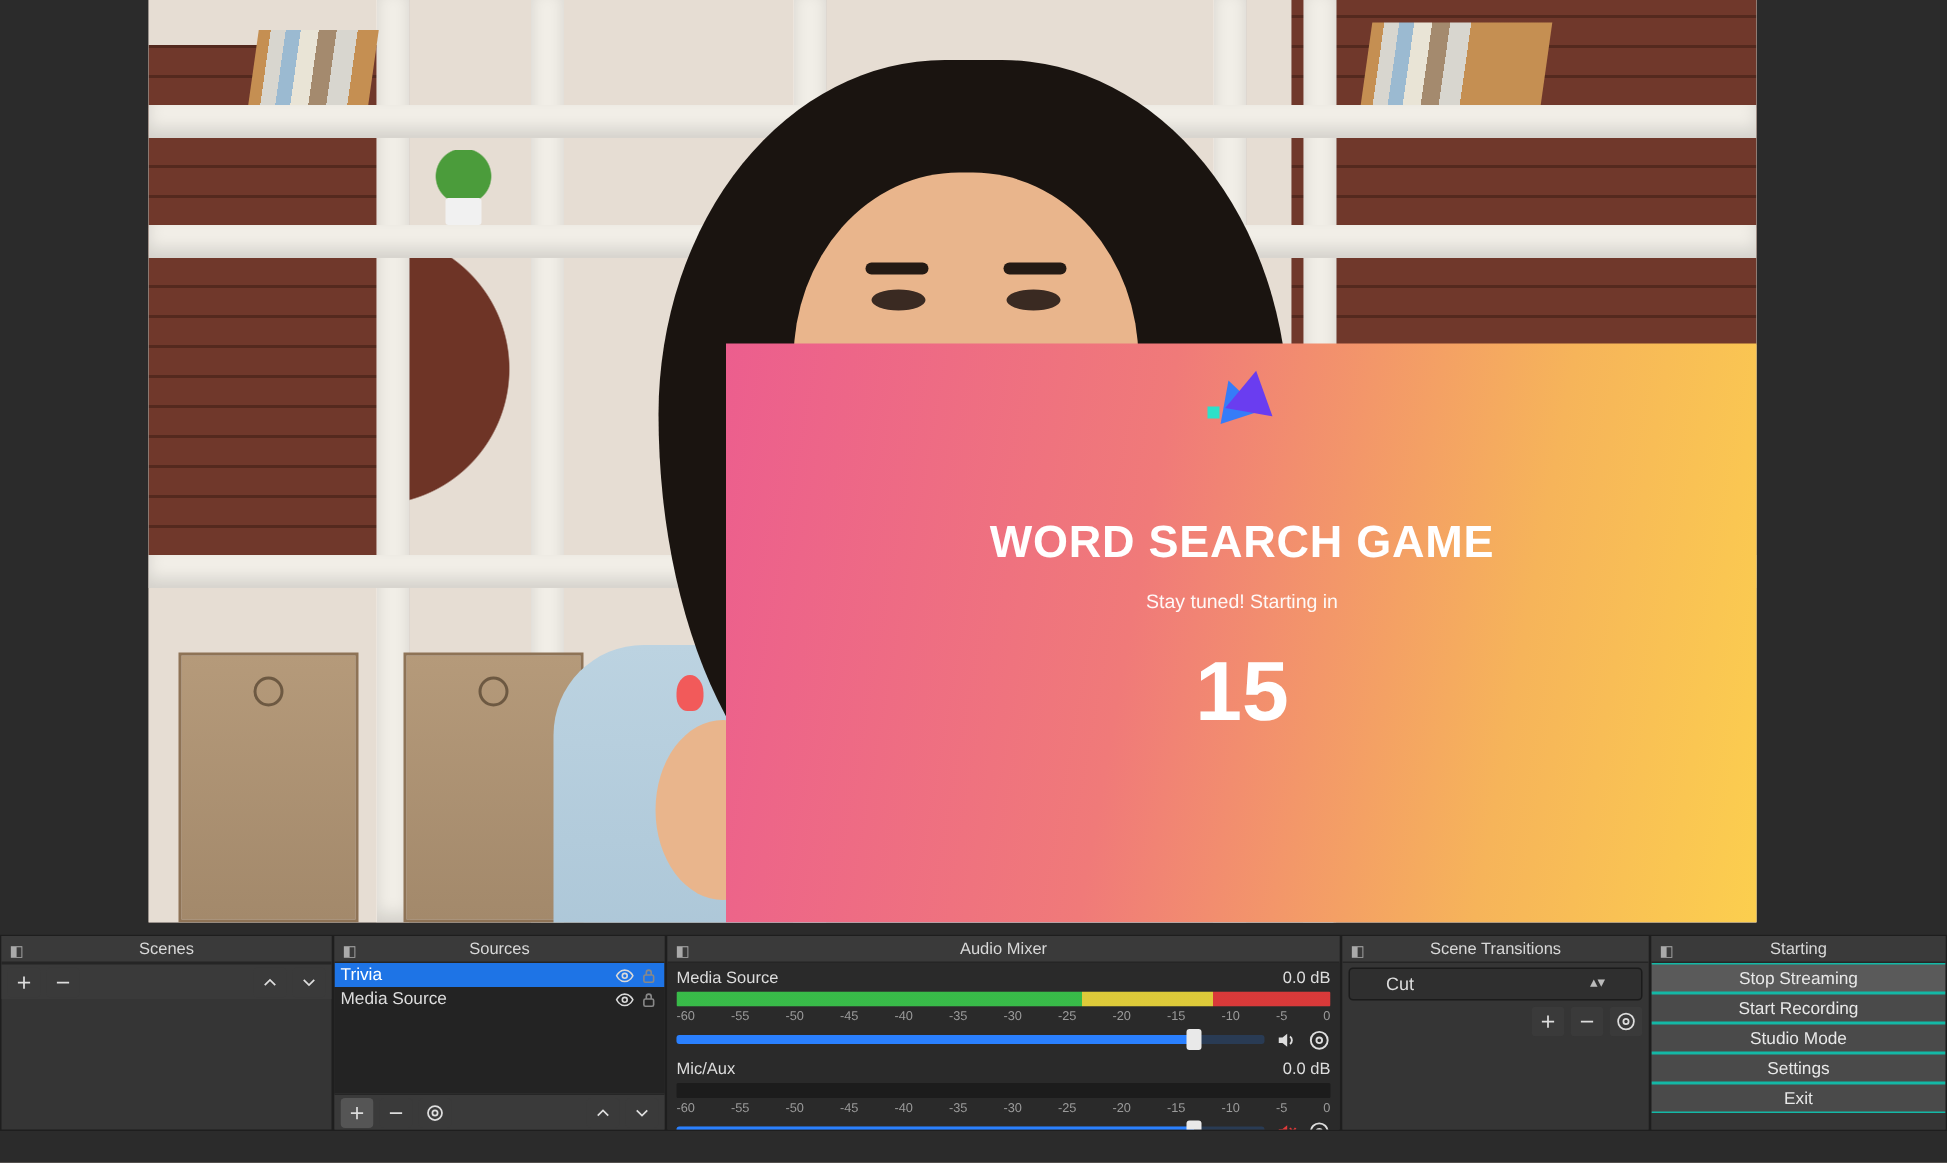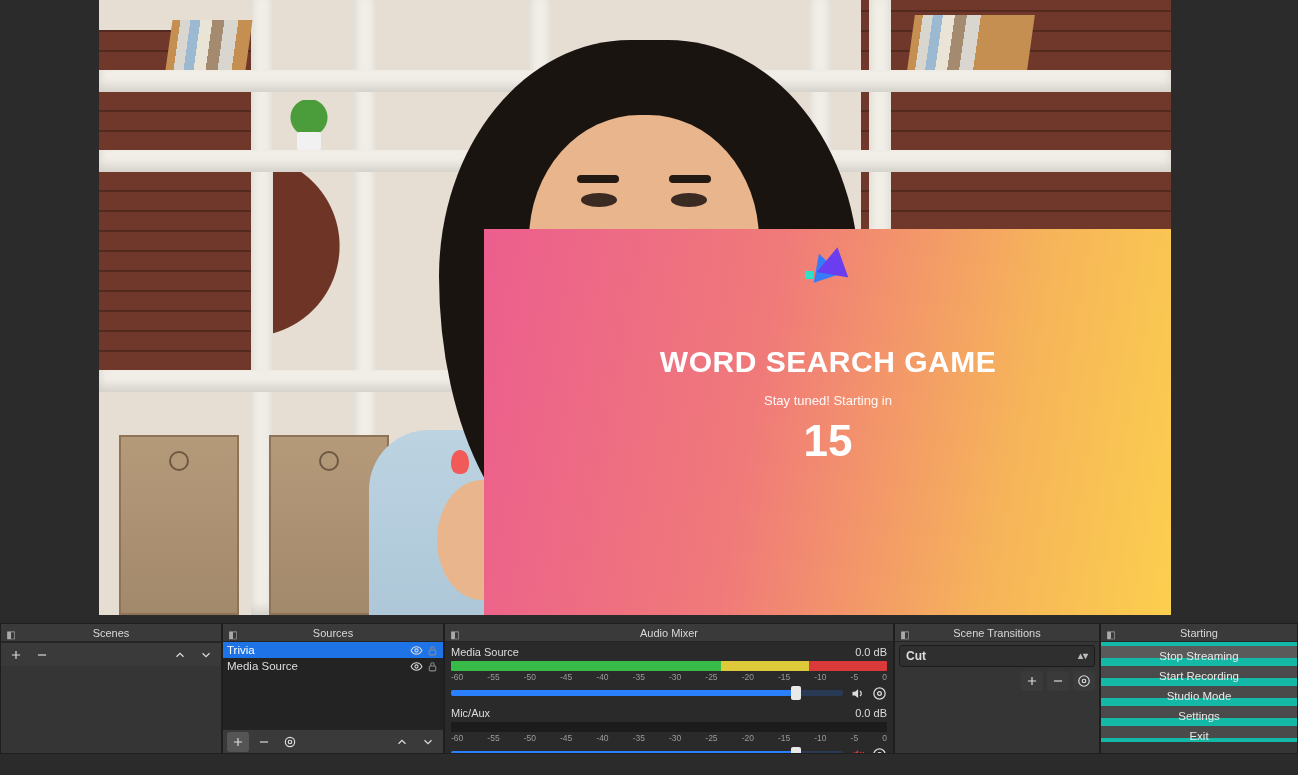--- a/index.html
+++ b/index.html
@@ -109,21 +109,21 @@
   }
   .logo { width:46px; height:38px; position:relative; margin-bottom: 60px; }
   .logo .tri-p { position:absolute; left:14px; top:0; width:0;height:0;
     border-left:16px solid transparent; border-right:16px solid transparent; border-bottom:28px solid #6a3df0; transform: rotate(10deg); }
   .logo .tri-b { position:absolute; left:4px; top:6px; width:0;height:0;
     border-left:14px solid transparent; border-right:14px solid transparent; border-bottom:26px solid #2b7bff; transform: rotate(-18deg); opacity:.95;}
   .logo .dot   { position:absolute; left:0; top:24px; width:8px;height:8px; background:#2de0c9; }
 
   .ov-title { font-size: 30px; font-weight: 700; letter-spacing: .5px; text-align:center; }
   .ov-sub   { font-size: 13px; margin-top: 14px; opacity:.95; }
-  .ov-count { font-size: 44px; font-weight: 700; margin-top: 8px; }
+  .ov-count { font-size: 56px; font-weight: 700; margin-top: 20px; }
 
   
   .docks {
     height: 131px;
     display: flex;
     background: #2b2b2b;
   }
   .dock {
     display: flex; flex-direction: column;
     border: 1px solid #1e1e1e;
@@ -186,30 +186,29 @@
   }
   .slider .track { position:absolute; left:0; top:0; bottom:0; background:#2a80ff; border-radius:2px; }
   .slider .thumb { position:absolute; top:-4px; width:10px; height:14px; background:#e9e9e9; border-radius:2px; transform:translateX(-50%); }
   .small-ico { width:16px; height:16px; display:inline-flex; align-items:center; justify-content:center; color:#ddd; }
   .small-ico.red { color:#e23a3a; }
   .small-ico svg{ width:15px; height:15px; stroke:currentColor; fill:currentColor; stroke-width:0; }
 
   
   .select {
     height: 22px; background:#2f2f2f; border:1px solid #1b1b1b; border-radius:3px;
-    display:flex; align-items:center; padding:0 6px; font-size:12px; color:#ddd;
+    display:flex; align-items:center; padding:0 24px; font-size:12px; color:#ddd;
     justify-content:space-between;
-    font-weight:bold;
   }
   .select .chev { color:#bbb; font-size:10px; line-height:1; }
 
   
   .ctrl-btn {
     height:20px; line-height:20px; text-align:center; font-size:11.5px;
-    background:#4a4a4a; border:4px solid #14b8a6; border-radius:2px; cursor:pointer;
+    background:#4a4a4a; border:1px solid #14b8a6; border-radius:2px; cursor:pointer;
     color:#e8e8e8;
   }
   .ctrl-btn.active { background:#5a5a5a; }
   .ctrl-col { padding:0; display:flex; flex-direction:column; }
   .ctrl-col .ctrl-btn { margin: 0; border-radius:0; border-left:none; border-right:none; }
 
   
   .status {
     height: 21px; display:flex; align-items:center; justify-content:flex-end;
     gap:22px; padding:0 10px; font-size:11.5px; color:#ddd;

